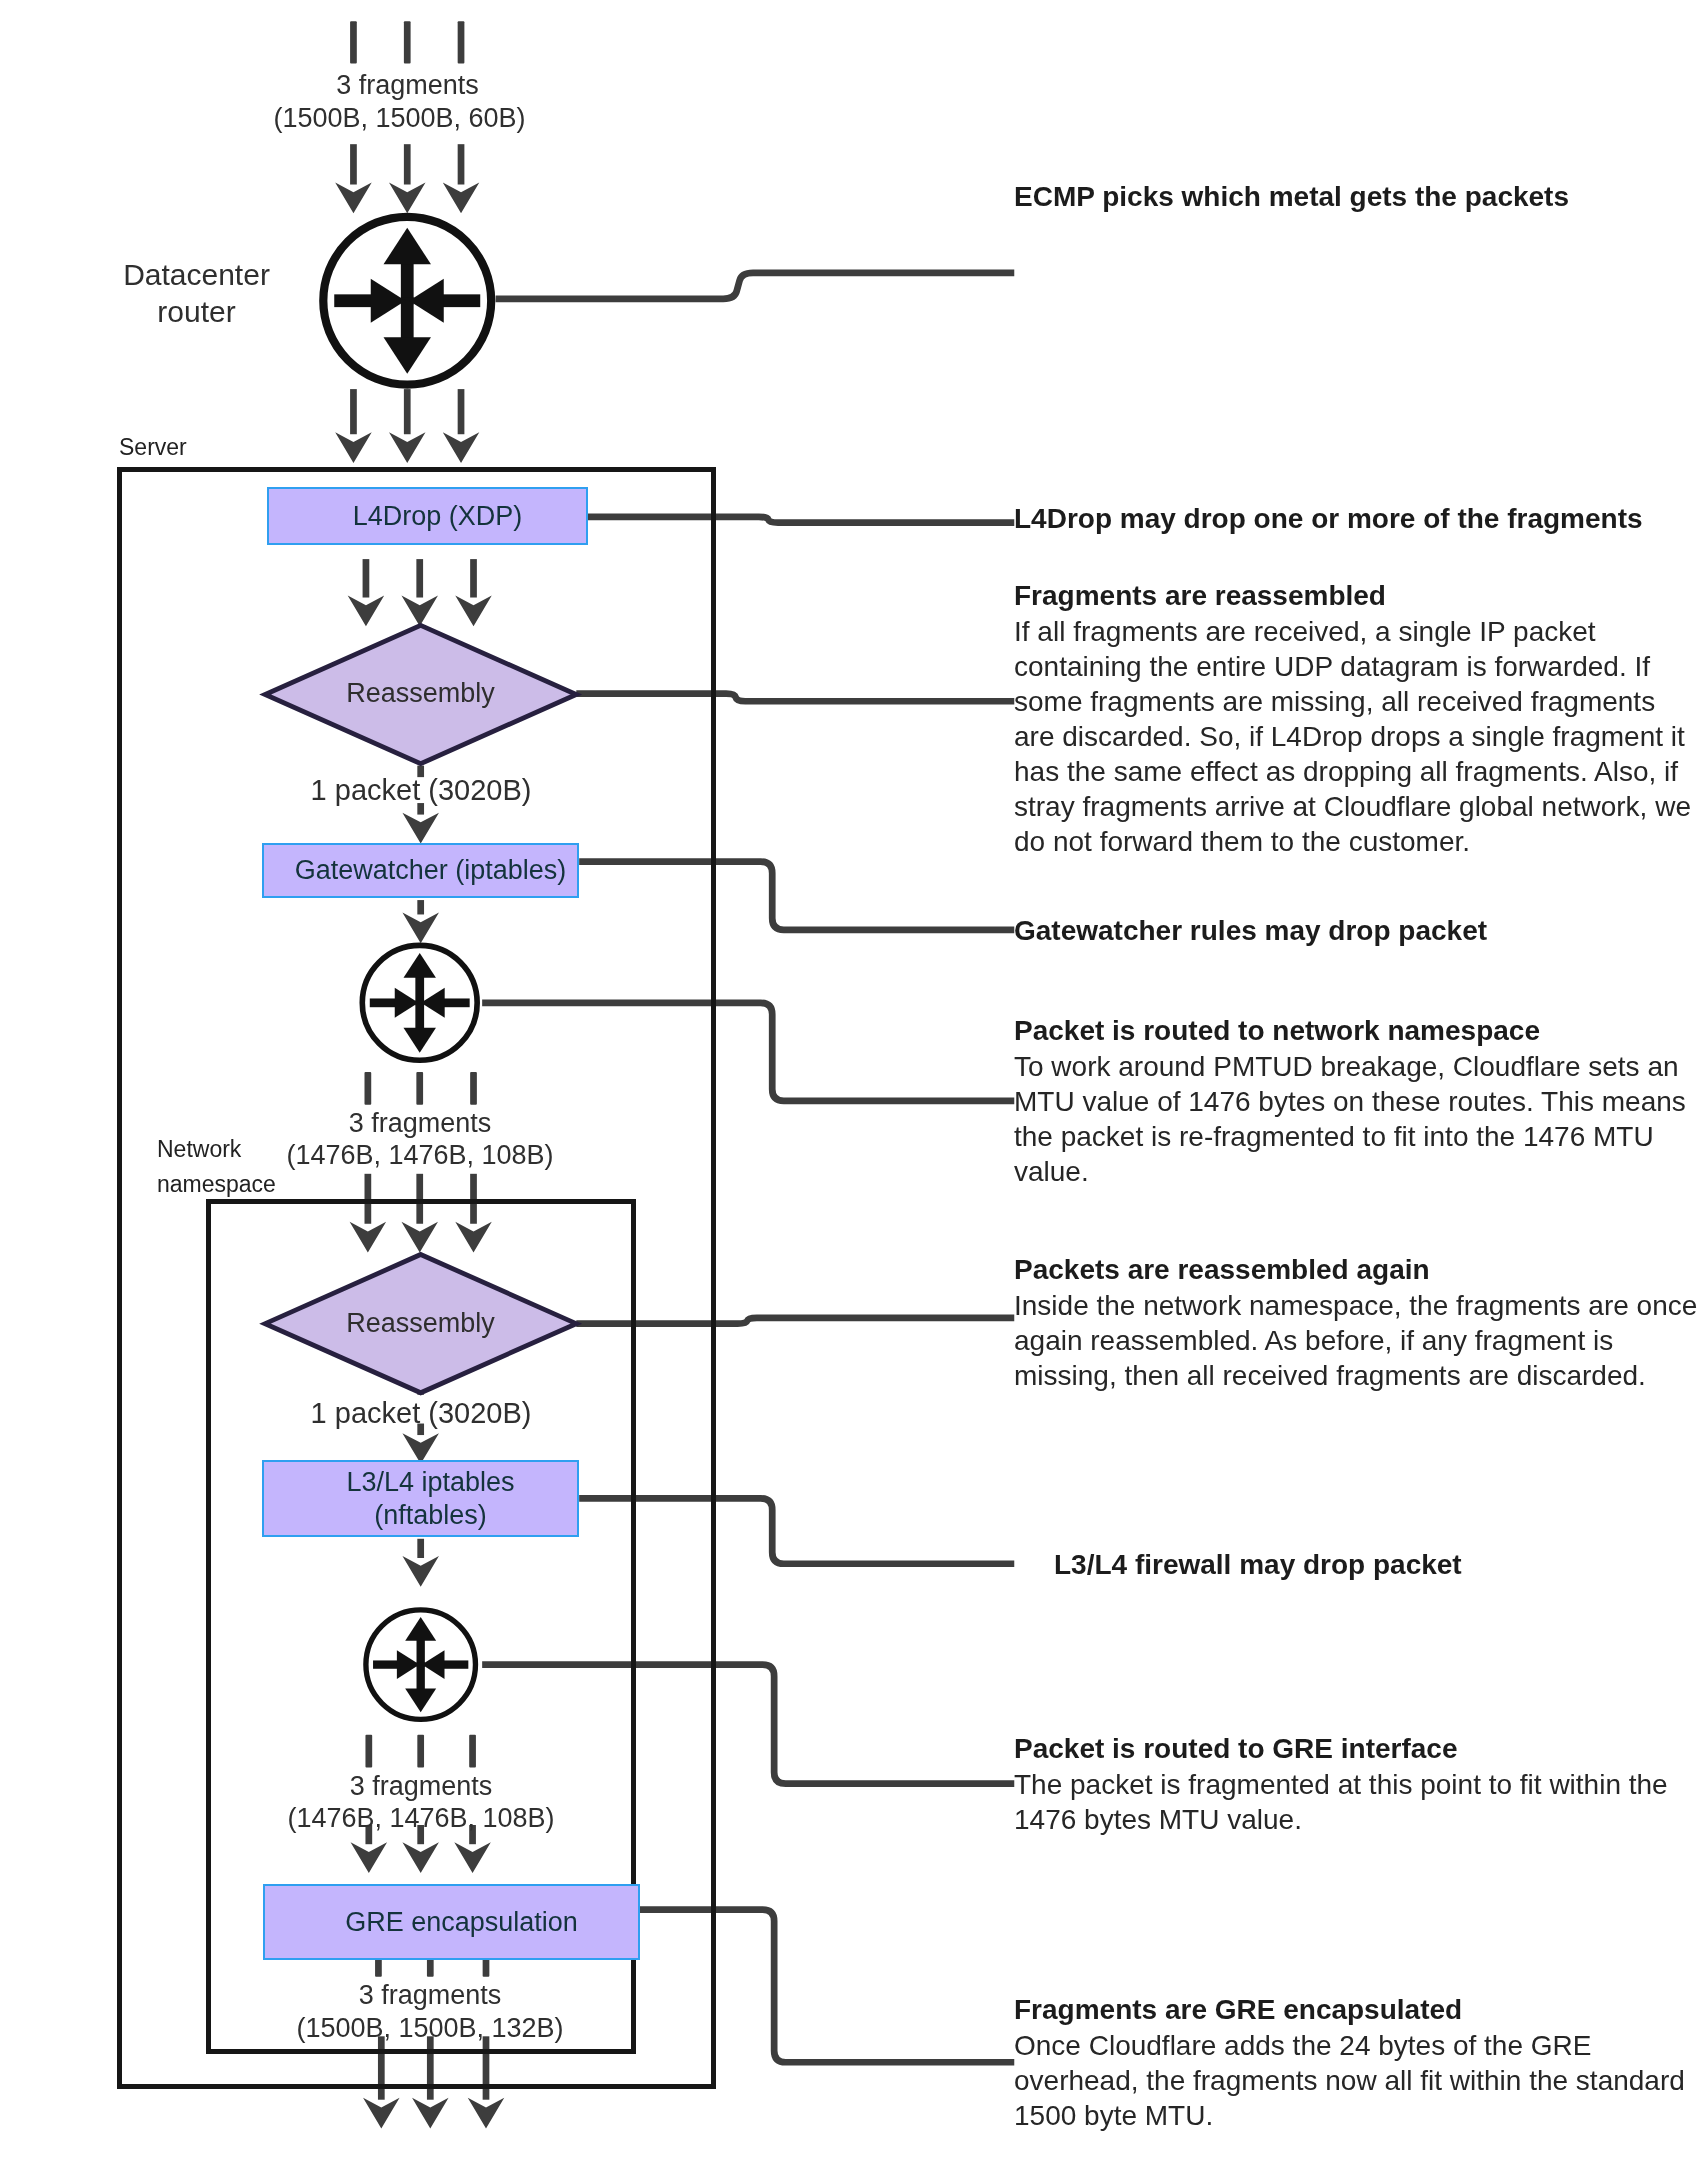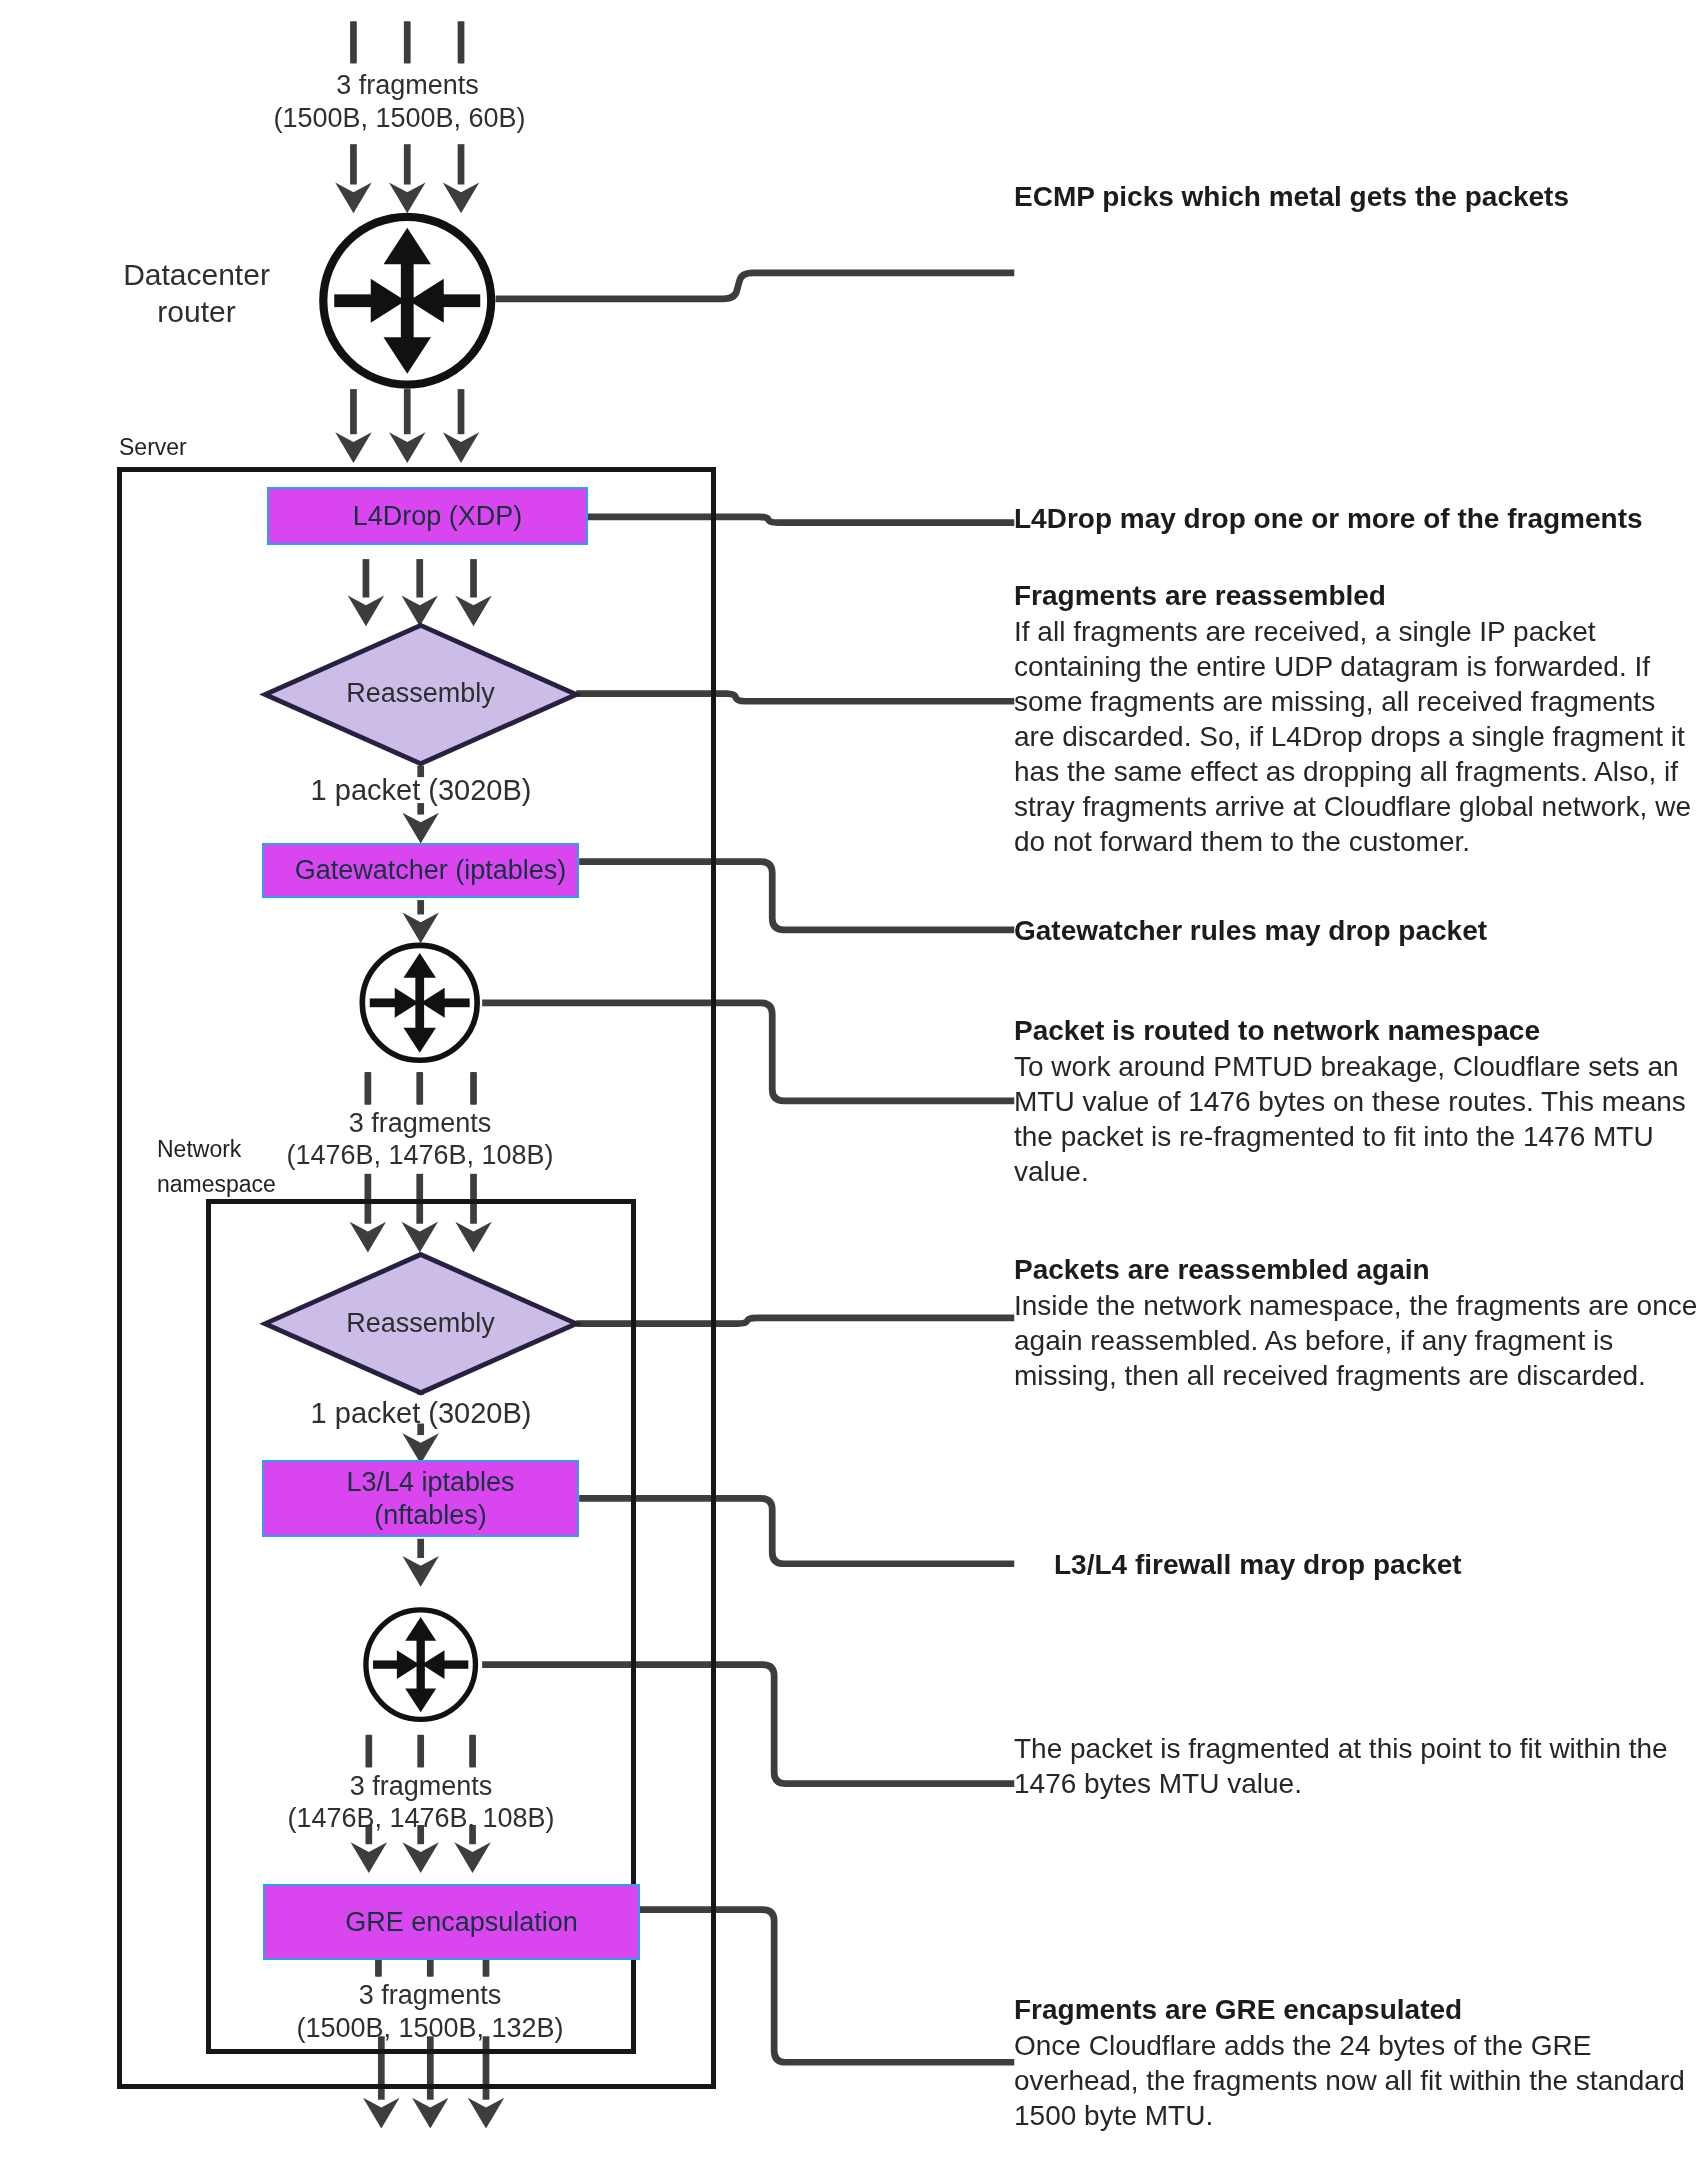--- a/index.html
+++ b/index.html
@@ -5,21 +5,21 @@
   html,body{margin:0;padding:0;background:#ffffff;}
   .canvas{
     position:relative;width:1701px;height:2168px;background:#ffffff;
     font-family:"Liberation Sans",sans-serif;overflow:hidden;
   }
   svg.overlay{position:absolute;left:0;top:0;z-index:1;}
   .frame{position:absolute;border:5.8px solid #161616;background:transparent;z-index:2;}
   .frame-label{position:absolute;z-index:3;font-size:23px;color:#222;}
   .node{
     position:absolute;z-index:3;display:flex;align-items:center;justify-content:center;
-    background:#d946ef;border:2.9px solid #2f9ff0;color:#14333c;font-size:27px;
+    background:#c4b5fd;border:2.9px solid #2f9ff0;color:#14333c;font-size:27px;
     text-align:center;white-space:pre-line;line-height:33px;box-sizing:border-box;padding-left:20px;
   }
   .lbl{position:absolute;z-index:3;color:#2f2f2f;text-align:center;}
   .lbl-sm{font-size:27px;line-height:33px;}
   .lbl-md{font-size:29px;line-height:37px;}
   .diamond-label{position:absolute;z-index:3;width:311px;text-align:center;
     font-size:27px;color:#2e2e2e;}
   .ann{position:absolute;left:1014px;width:687px;z-index:3;}
   .ann-h{font-weight:bold;font-size:28px;line-height:36px;color:#1c1c1c;}
   .ann-b{font-size:28px;line-height:35px;color:#262626;white-space:pre-line;}
@@ -223,20 +223,21 @@
   <div class="ann" style="top:1252px;">
     <div class="ann-h">Packets are reassembled again</div>
     <div class="ann-b">Inside the network namespace, the fragments are once
 again reassembled. As before, if any fragment is
 missing, then all received fragments are discarded.</div>
   </div>
   <div class="ann" style="top:1547px;margin-left:40px;">
     <div class="ann-h">L3/L4 firewall may drop packet</div>
   </div>
   <div class="ann" style="top:1731px;">
+    <div class="ann-h">Packet is routed to GRE interface</div>
     <div class="ann-b">The packet is fragmented at this point to fit within the
 1476 bytes MTU value.</div>
   </div>
   <div class="ann" style="top:1992px;">
     <div class="ann-h">Fragments are GRE encapsulated</div>
     <div class="ann-b">Once Cloudflare adds the 24 bytes of the GRE
 overhead, the fragments now all fit within the standard
 1500 byte MTU.</div>
   </div>
 

